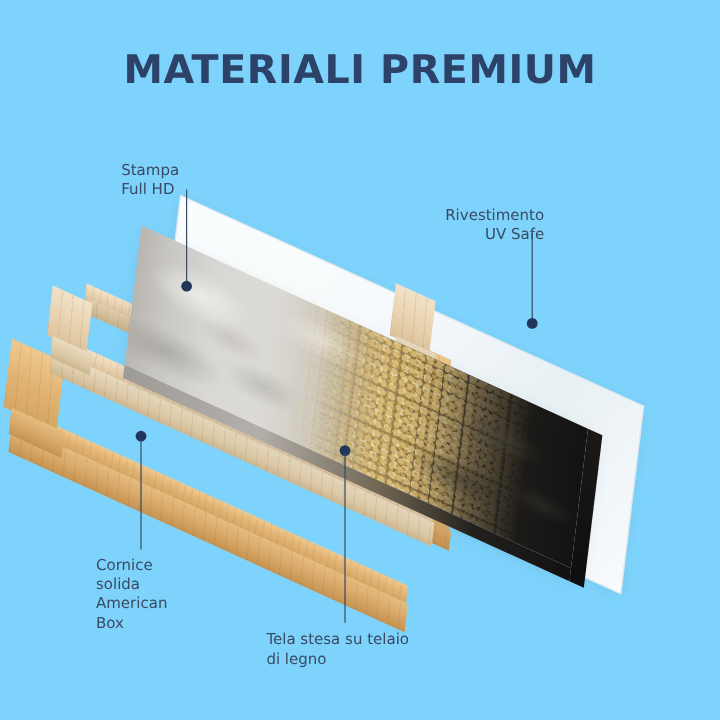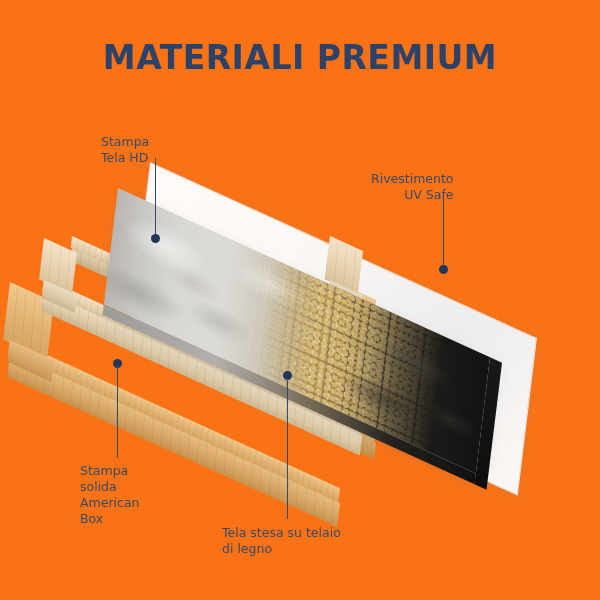--- a/index.html
+++ b/index.html
@@ -4,21 +4,21 @@
 <title>Materiali Premium</title>
 <style>
   html,body{margin:0;padding:0;}
   body{
     width:600px;height:600px;
     background:#ECEFF1;
     font-family:"Liberation Sans",sans-serif;
     overflow:hidden;
     position:relative;
   }
-  #stage{position:absolute;inset:0;background:#f97316;}
+  #stage{position:absolute;inset:0;background:#7dd3fc;}
 
   
   #title{
     position:absolute;top:38px;left:0;width:600px;
     text-align:center;
     font-size:33px;
     font-weight:bold;
     letter-spacing:.5px;
     color:#2C4269;
     font-family:"DejaVu Sans","Liberation Sans",sans-serif;
@@ -220,35 +220,35 @@
         <div id="canvas-speckle"></div>
         <div id="canvas-dark-tex"></div>
       </div>
       <div id="canvas-edge-bottom"></div>
       <div id="canvas-edge-right"></div>
     </div>
 
   </div>
 
   <div class="callout">
-    <div class="lbl" style="left:101px;top:134px;text-align:left;">Stampa Tela HD</div>
+    <div class="lbl" style="left:101px;top:134px;text-align:left;">Stampa Full HD</div>
     <div class="leader" style="left:155px;top:158px;height:80px;"></div>
     <div class="dot" style="left:151px;top:234px;"></div>
   </div>
 
   <div class="callout">
     <div class="lbl" style="left:371px;top:171px;text-align:right;">Rivestimento UV Safe</div>
     <div class="leader" style="left:443px;top:194px;height:74px;"></div>
     <div class="dot" style="left:439px;top:265px;"></div>
   </div>
 
   <div class="callout">
     <div class="dot" style="left:113px;top:359px;"></div>
     <div class="leader" style="left:117px;top:366px;height:92px;"></div>
-    <div class="lbl" style="left:80px;top:463px;text-align:left;">Stampa solida
+    <div class="lbl" style="left:80px;top:463px;text-align:left;">Cornice solida
 American Box</div>
   </div>
 
   <div class="callout">
     <div class="dot" style="left:283px;top:371px;"></div>
     <div class="leader" style="left:287px;top:378px;height:141px;"></div>
     <div class="lbl" style="left:222px;top:525px;width:130px;text-align:left;">Tela stesa su telaio
 di legno</div>
   </div>
 

